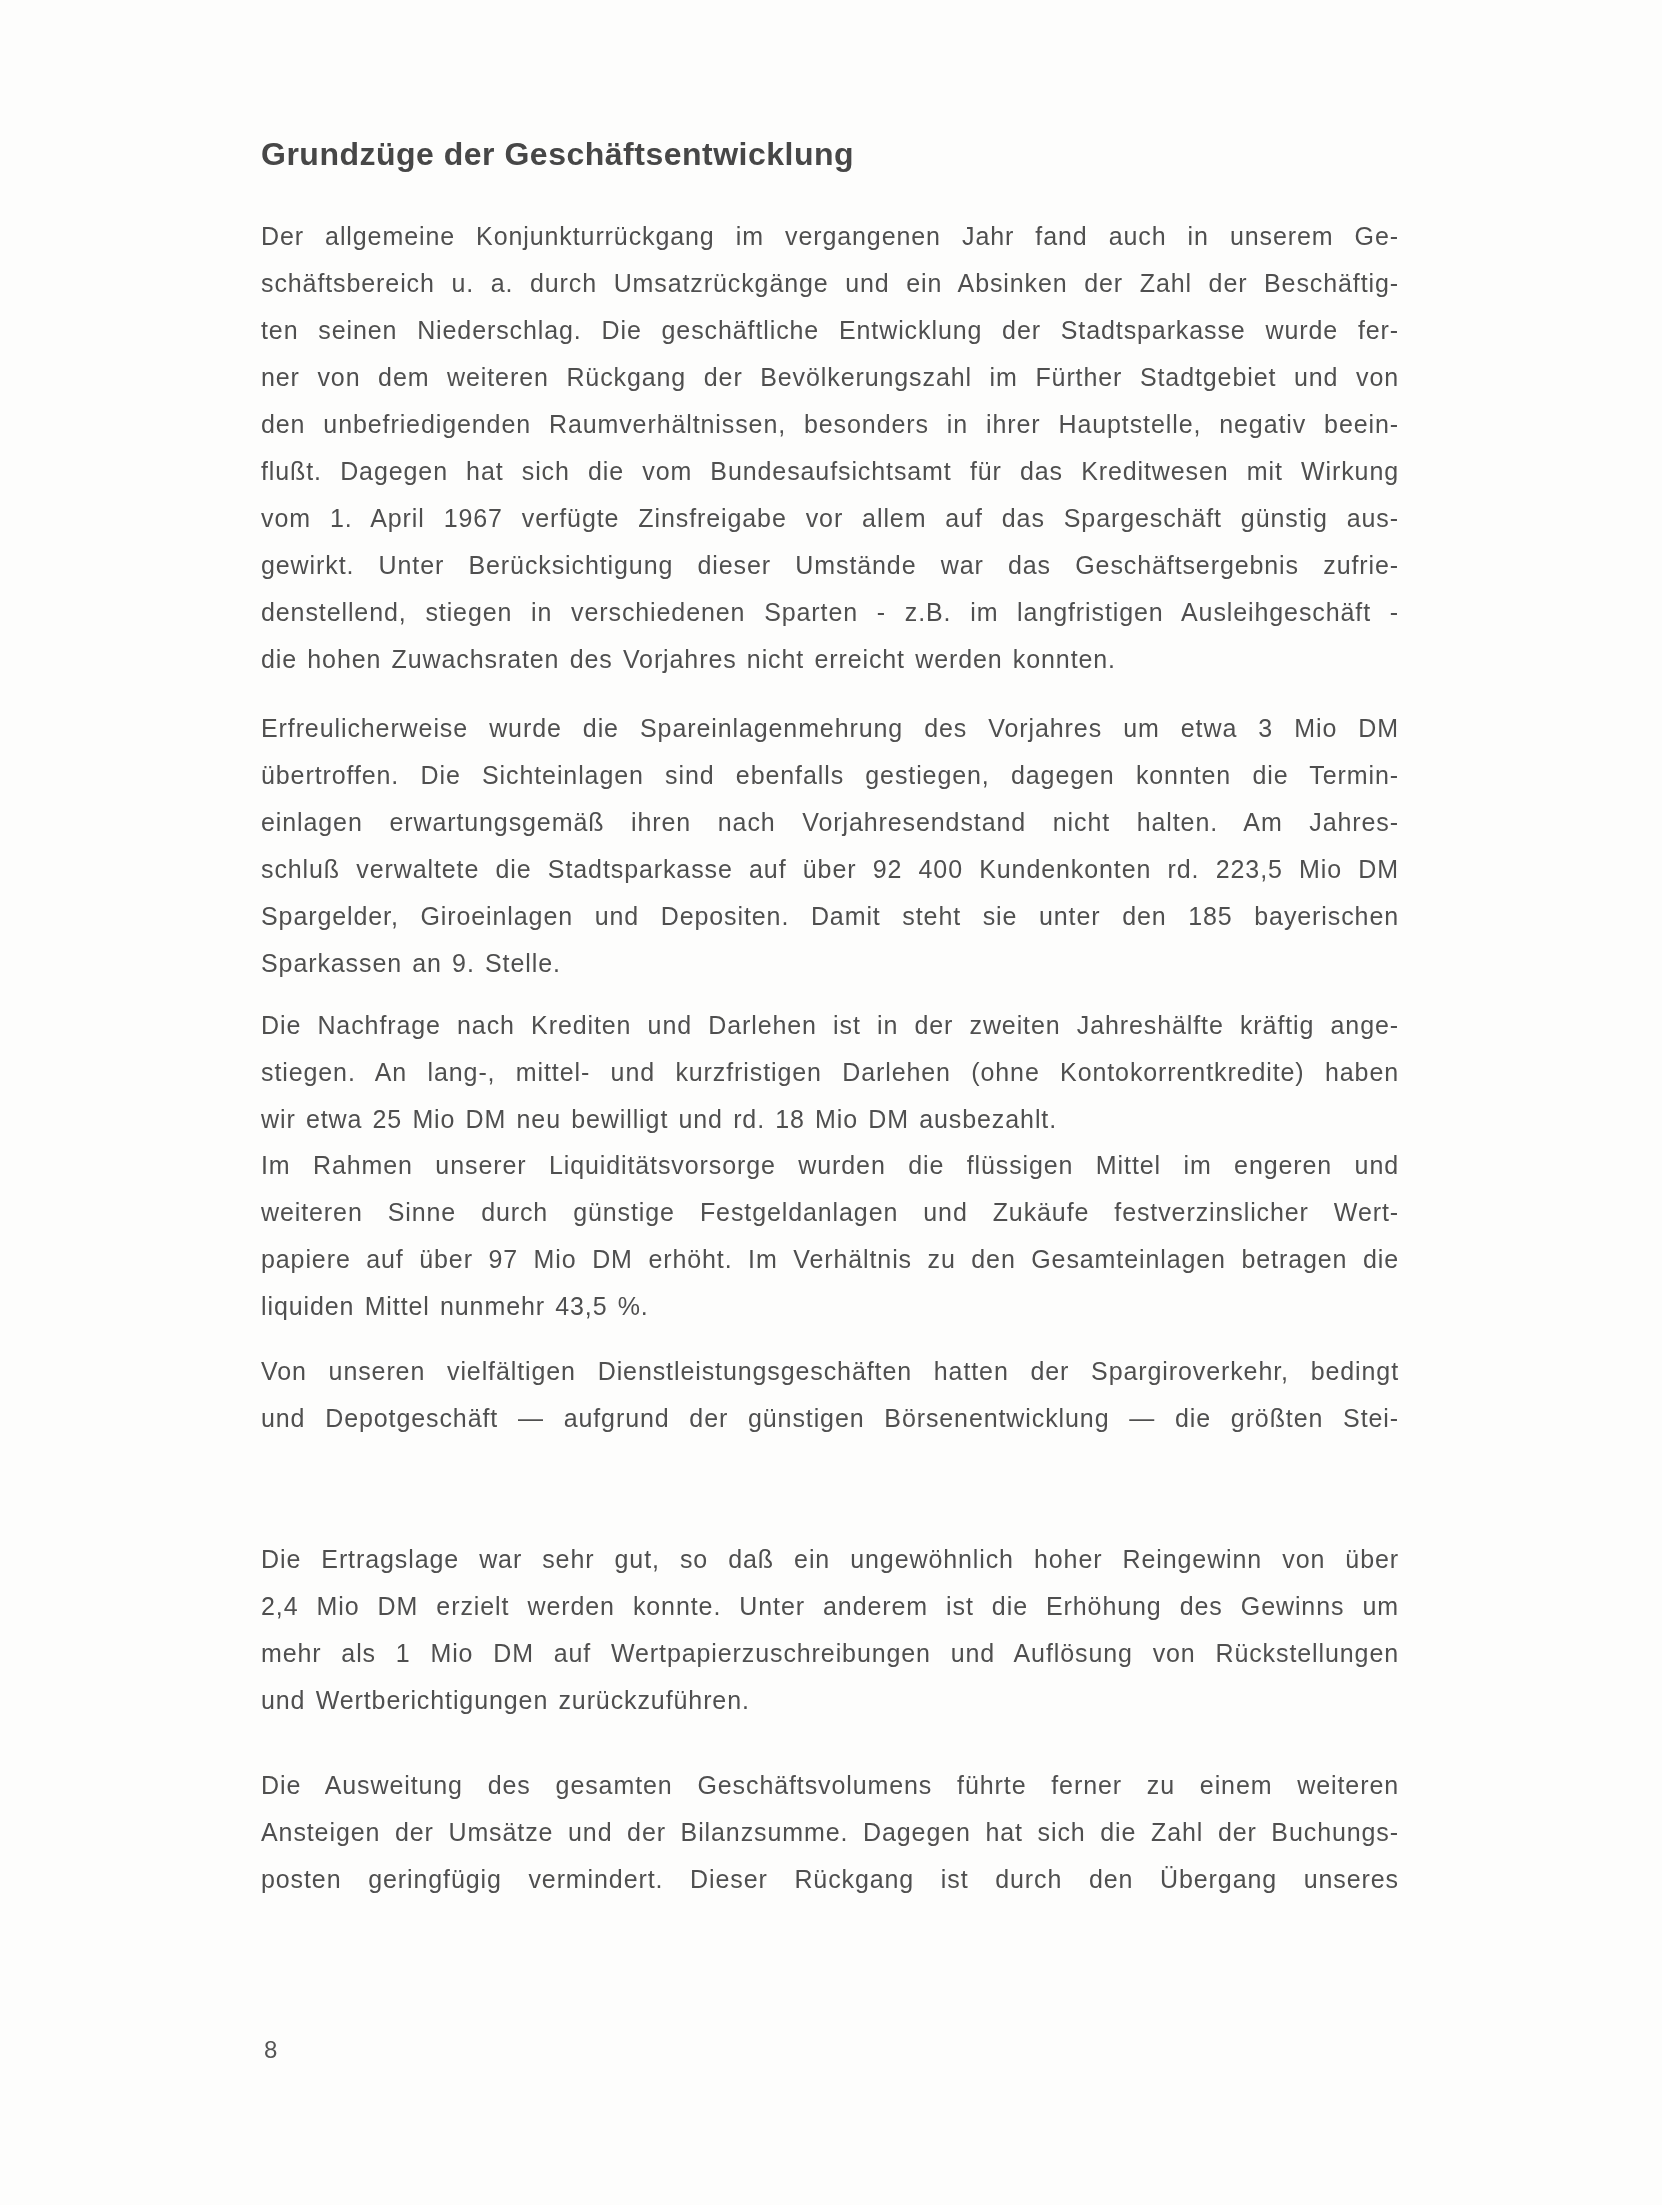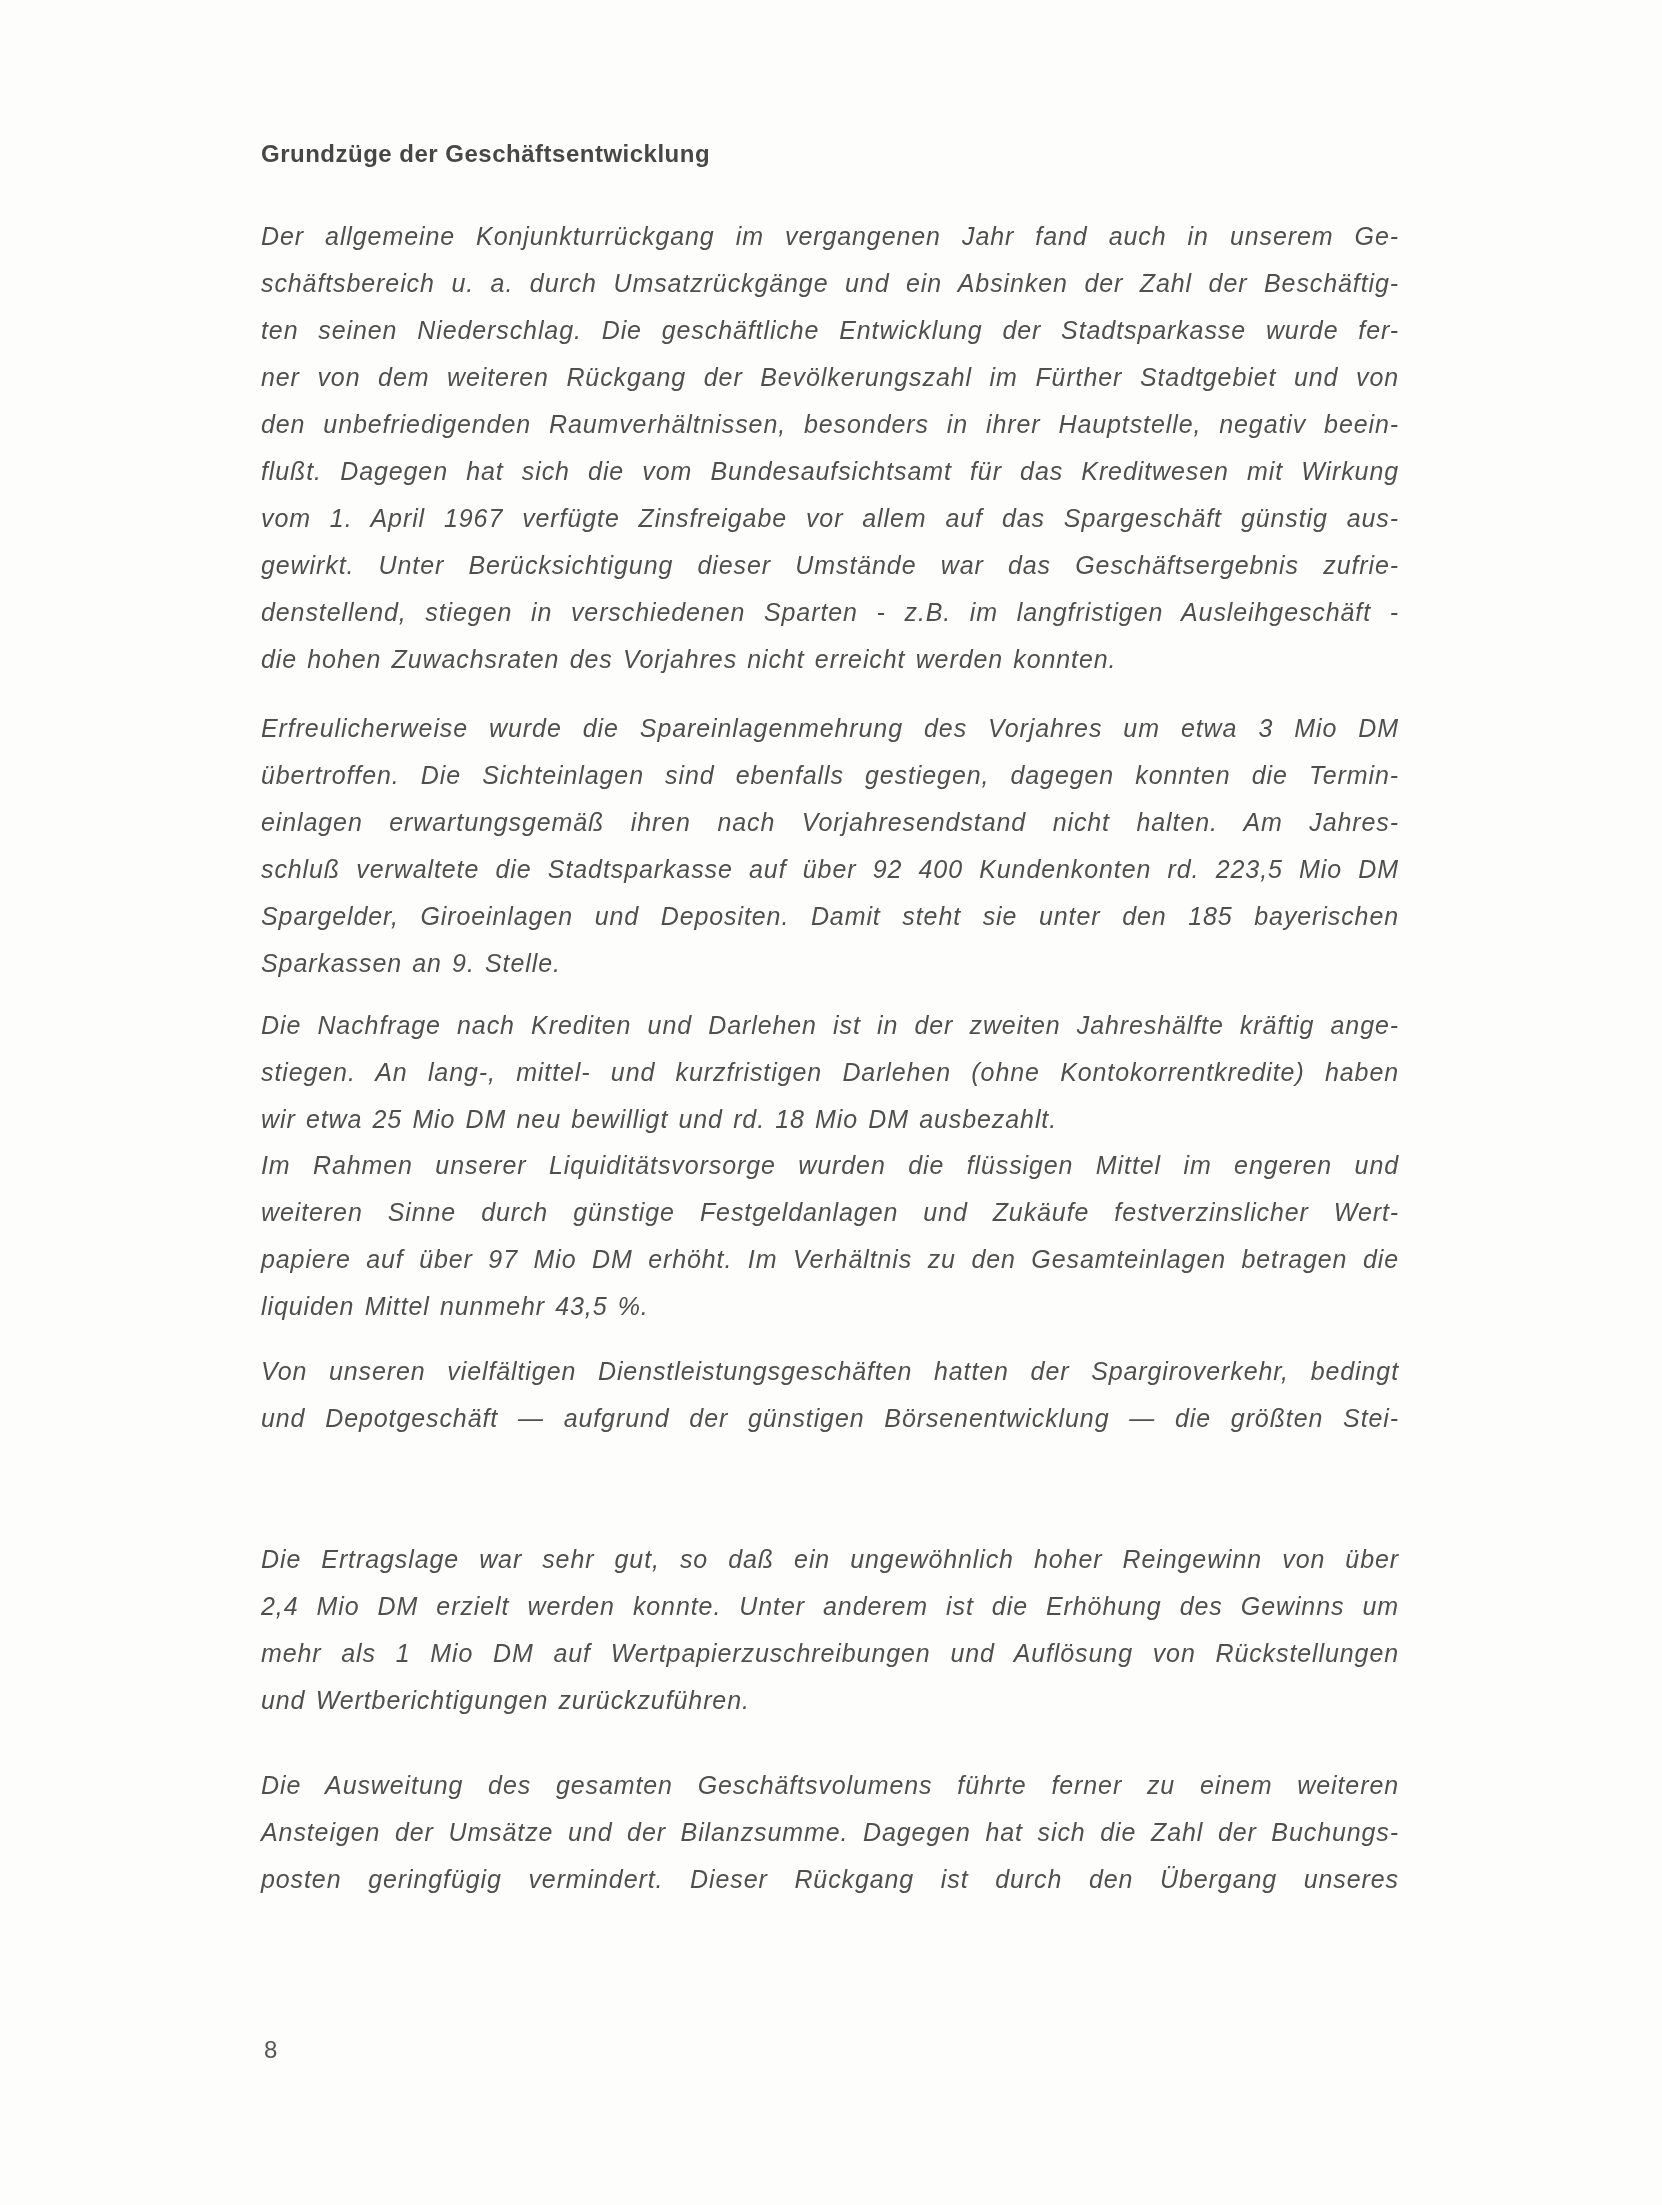--- a/index.html
+++ b/index.html
@@ -4,31 +4,31 @@
 <style>
   html, body { margin: 0; padding: 0; }
   body {
     width: 1662px; height: 2205px; background: #fdfdfc;
     position: relative; overflow: hidden;
     font-family: "Liberation Sans", "DejaVu Sans", sans-serif;
     color: #4f4f4f;
   }
   .page-title {
     position: absolute; left: 261px; top: 138px;
-    font-size: 24px; font-weight: bold; letter-spacing: 0.5px;
+    font-size: 32px; font-weight: bold; letter-spacing: 0.5px;
     color: #474747; line-height: 32px;
   }
   .para {
     position: absolute; left: 261px; width: 1138px;
     font-size: 25px; line-height: 47px;
     letter-spacing: 0.9px; word-spacing: 2.4px;
   }
   .line {
     display: block; height: 47px; white-space: nowrap;
-    text-align: justify; text-align-last: justify; font-style: italic;
+    text-align: justify; text-align-last: justify;
   }
   .line.last { text-align-last: left; }
   .page-number {
     position: absolute; left: 264px; top: 2036px;
     font-size: 24px; color: #555;
   }
 </style>
 </head>
 <body>
 

